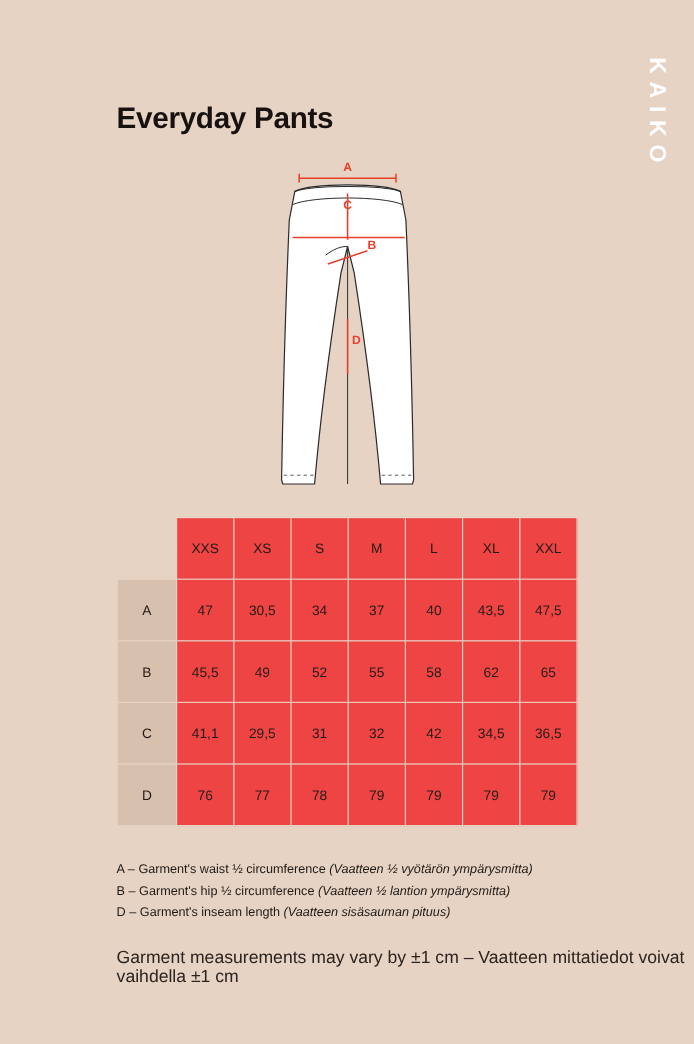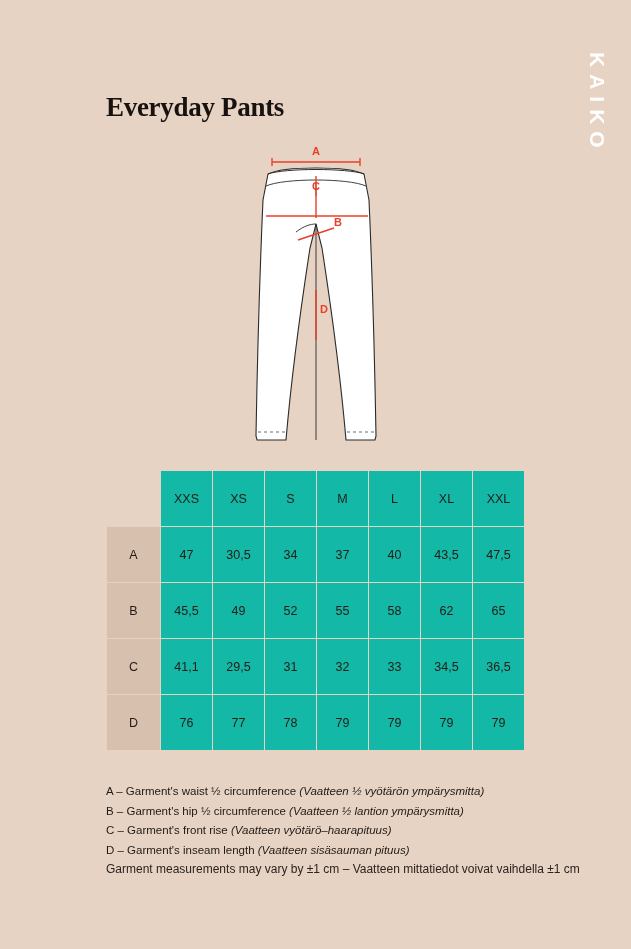--- a/index.html
+++ b/index.html
@@ -31,21 +31,20 @@
     color: #ffffff;
   }
   .title {
     position: absolute;
     left: 106px;
     top: 92px;
     font-size: 27px;
     font-weight: 700;
     letter-spacing: -0.3px;
     color: #17120f;
-    font-family: Liberation Serif, serif;
   }
   .illus {
     position: absolute;
     left: 236px;
     top: 140px;
     width: 160px;
     height: 320px;
   }
   .tablewrap {
     position: absolute;
@@ -53,21 +52,21 @@
     top: 470px;
     width: 419px;
   }
   table.size {
     border-collapse: collapse;
     width: 419px;
     table-layout: fixed;
   }
   table.size td, table.size th {
     border: 1px solid #e7d3c4;
-    background: #14b8a6;
+    background: #ef4444;
     height: 55px;
     text-align: center;
     vertical-align: middle;
     font-size: 12.5px;
     font-weight: 400;
     color: #231b16;
     padding: 0;
   }
   table.size td.rowlab, table.size th.rowlab {
     width: 53px;
@@ -88,21 +87,21 @@
     font-size: 11.5px;
     line-height: 19.5px;
     color: #1e1a16;
     margin-top: 20px;
   }
   .legend .it { font-style: italic; }
   .note {
     position: absolute;
     left: 106px;
     top: 862px;
-    font-size: 12px;
+    font-size: 16px;
     color: #2a2320;
   }
 </style>
 </head>
 <body>
 
 <div class="page">
 
   <div class="brand">KAIKO</div>
 
@@ -171,21 +170,21 @@
           <td>58</td>
           <td>62</td>
           <td>65</td>
         </tr>
         <tr>
           <td class="rowlab">C</td>
           <td>41,1</td>
           <td>29,5</td>
           <td>31</td>
           <td>32</td>
-          <td>33</td>
+          <td>42</td>
           <td>34,5</td>
           <td>36,5</td>
         </tr>
         <tr>
           <td class="rowlab">D</td>
           <td>76</td>
           <td>77</td>
           <td>78</td>
           <td>79</td>
           <td>79</td>
@@ -199,24 +198,20 @@
   <div class="legend">
     <div>
       <span>A – Garment's waist ½ circumference</span>
       <span class="it">(Vaatteen ½ vyötärön ympärysmitta)</span>
     </div>
     <div>
       <span>B – Garment's hip ½ circumference</span>
       <span class="it">(Vaatteen ½ lantion ympärysmitta)</span>
     </div>
     <div>
-      <span>C – Garment's front rise</span>
-      <span class="it">(Vaatteen vyötärö–haarapituus)</span>
-    </div>
-    <div>
       <span>D – Garment's inseam length</span>
       <span class="it">(Vaatteen sisäsauman pituus)</span>
     </div>
   </div>
 
   <div class="note">Garment measurements may vary by ±1 cm – Vaatteen mittatiedot voivat vaihdella ±1 cm</div>
 
 </div>
 
 </body></html>

